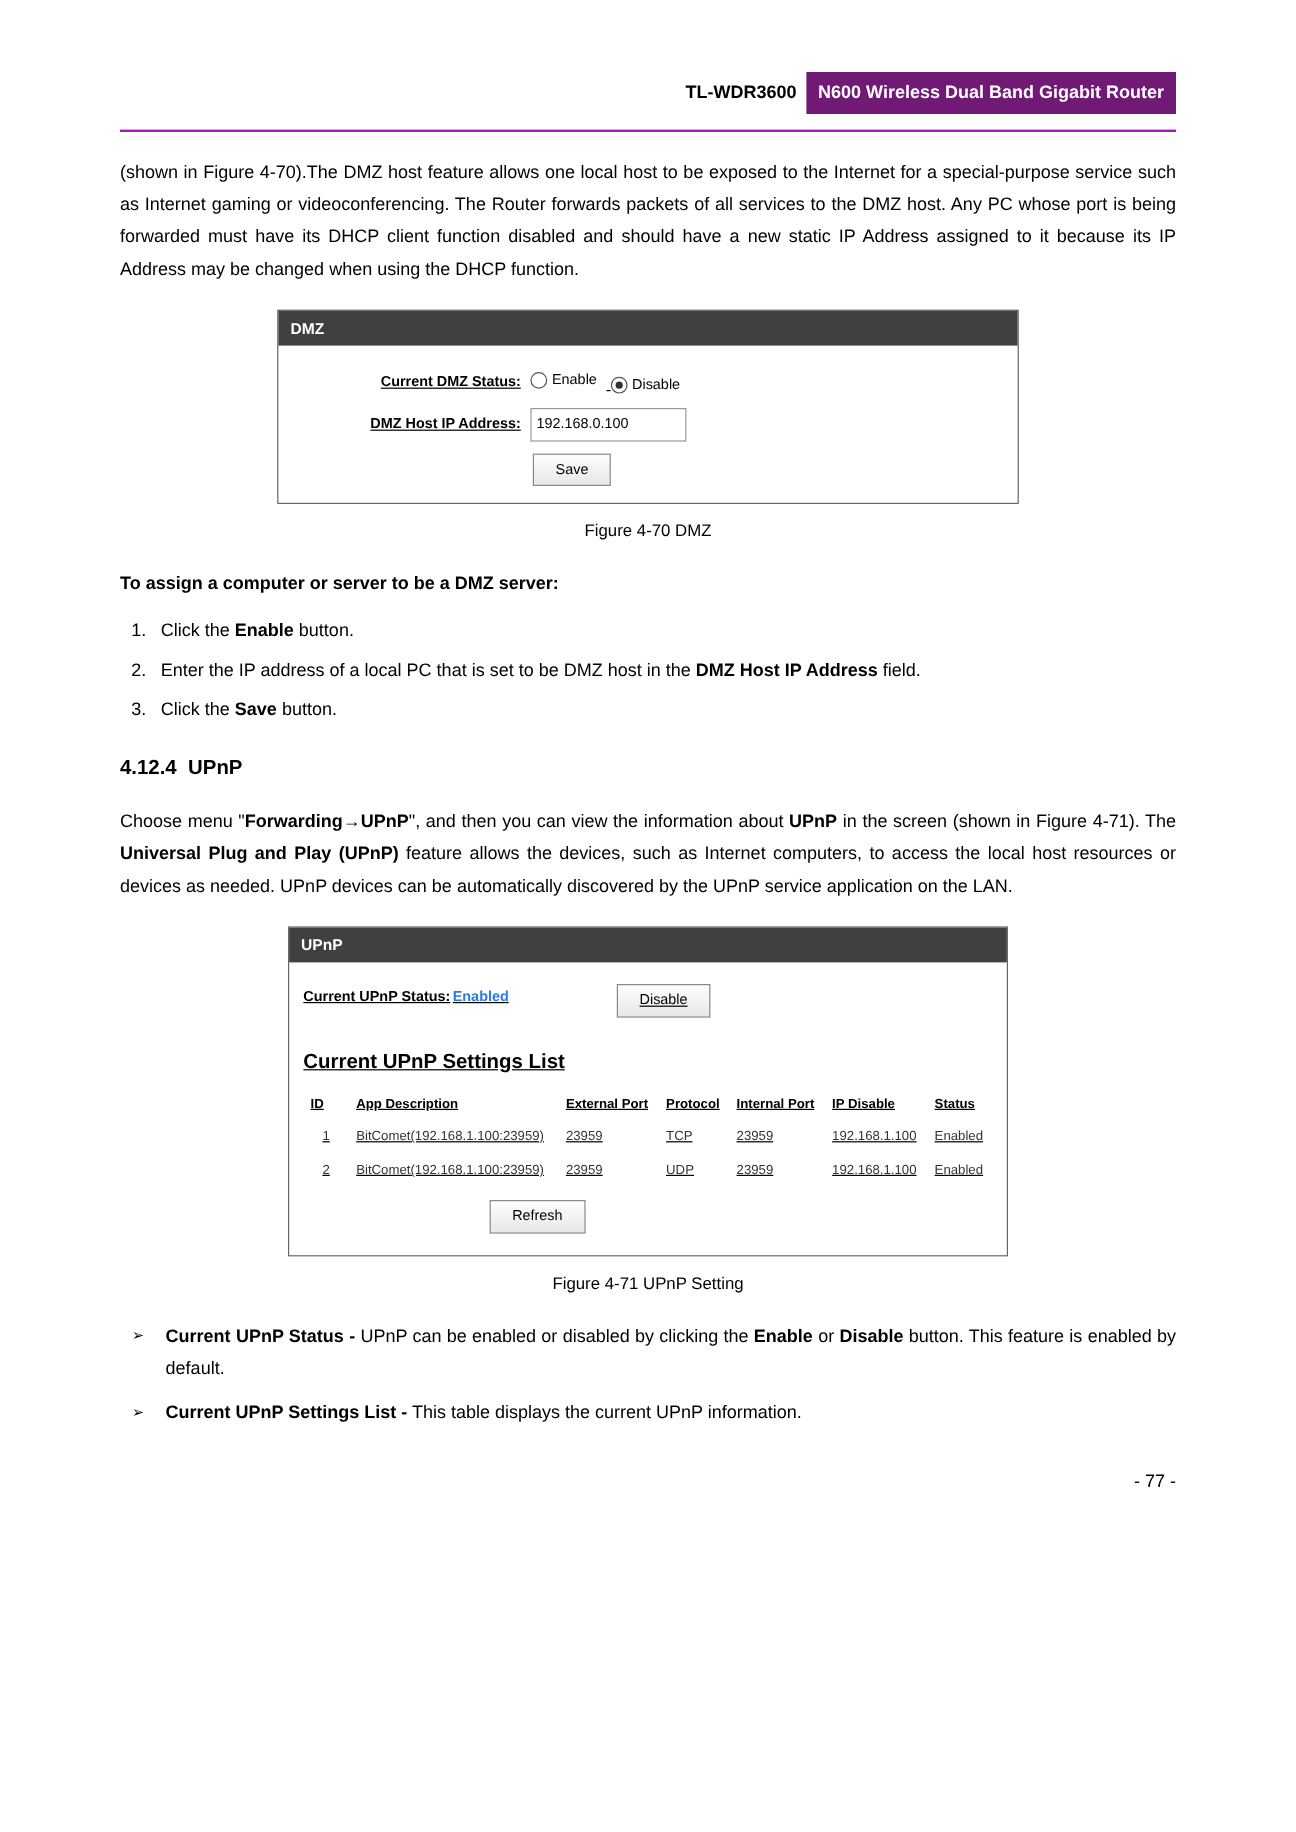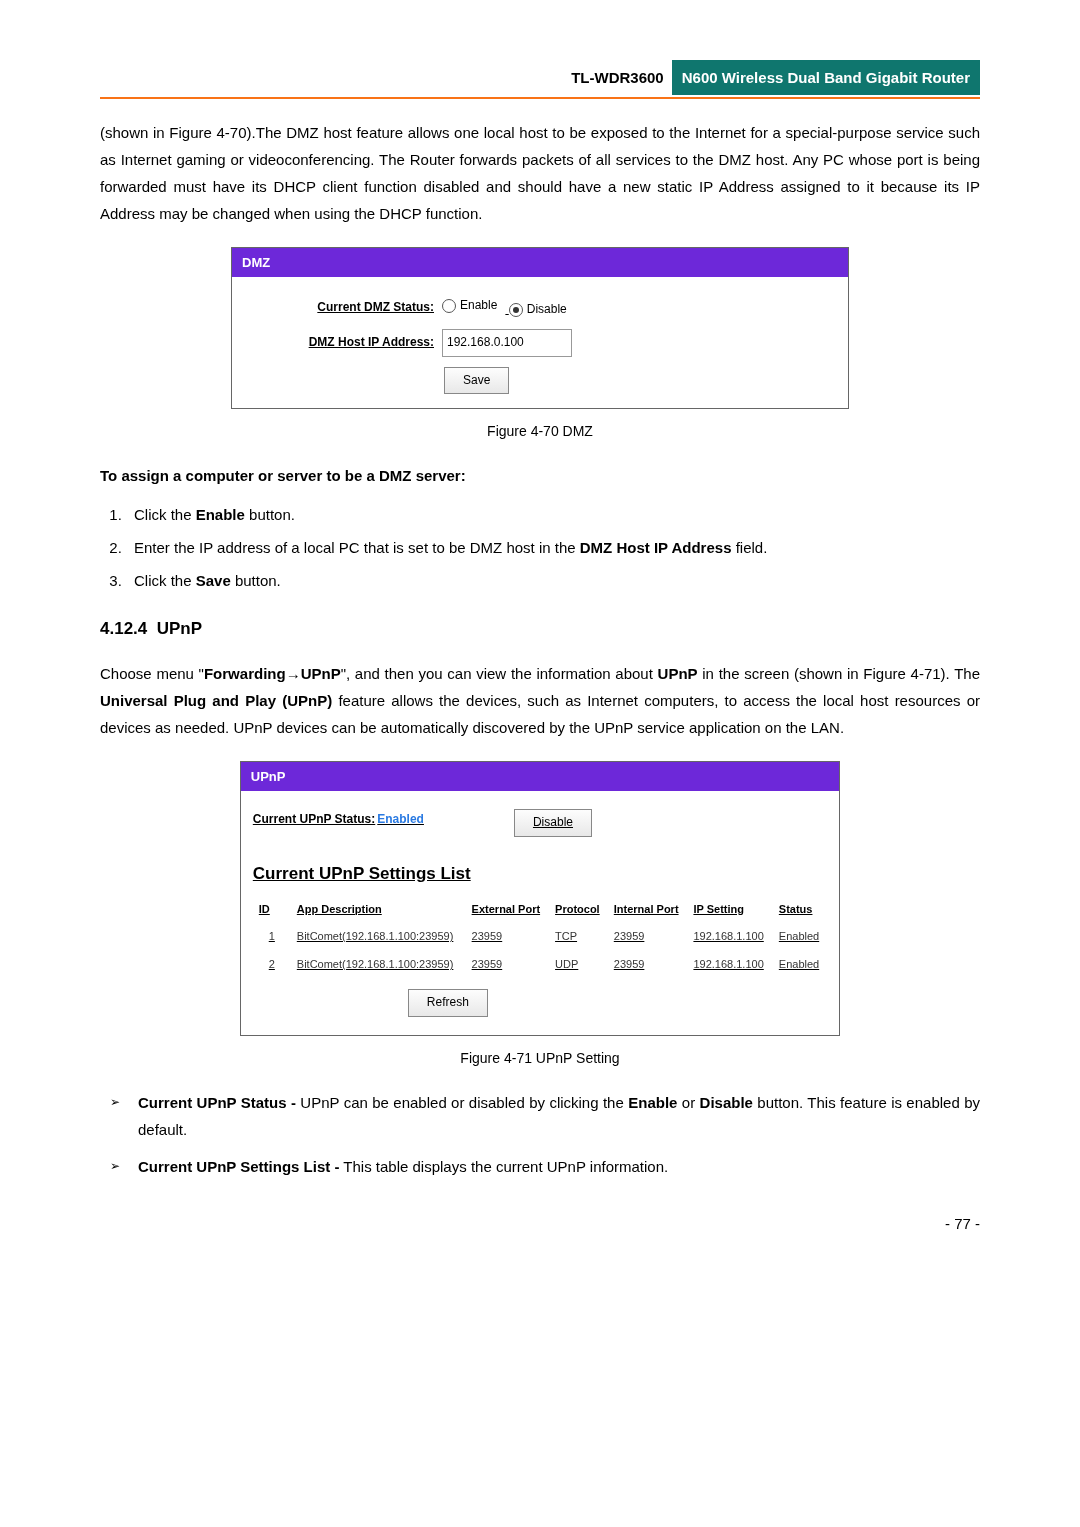--- a/index.html
+++ b/index.html
@@ -8,49 +8,49 @@
     color: #000;
     background: #fff;
     margin: 0;
     padding: 60px 100px 60px 100px;
     line-height: 1.8;
   }
   .header-line {
     display: flex;
     justify-content: flex-end;
     align-items: center;
-    border-bottom: 2px solid #f97316;
-    padding-bottom: 2px;
+    border-bottom: 2px solid #a21caf;
+    padding-bottom: 13px;
     margin-bottom: 20px;
   }
   .model {
     font-weight: bold;
     font-size: 15px;
     padding-right: 8px;
   }
   .product-name {
-    background: #0f766e;
+    background: #701a75;
     color: #fff;
     font-weight: bold;
     font-size: 15px;
     padding: 4px 10px;
   }
   .para {
     text-align: justify;
     margin-bottom: 20px;
   }
   .panel {
     border: 1.5px solid #666;
     margin: 0 auto 10px auto;
     padding: 0;
   }
   .panel-dmz { width: 70%; }
   .panel-upnp { width: 68%; }
   .panel-header {
-    background: #6d28d9;
+    background: #404040;
     color: #fff;
     font-weight: bold;
     font-size: 13px;
     padding: 3px 10px;
   }
   .panel-body {
     padding: 18px 12px 14px 12px;
     font-size: 12px;
     text-decoration: underline;
   }
@@ -249,21 +249,21 @@
     </div>
     <div class="list-title">Current UPnP Settings List</div>
     <table class="upnp-table">
       <thead>
         <tr>
           <th>ID</th>
           <th>App Description</th>
           <th>External Port</th>
           <th>Protocol</th>
           <th>Internal Port</th>
-          <th>IP Setting</th>
+          <th>IP Disable</th>
           <th>Status</th>
         </tr>
       </thead>
       <tbody>
         <tr>
           <td class="idcol">1</td>
           <td>BitComet(192.168.1.100:23959)</td>
           <td>23959</td>
           <td>TCP</td>
           <td>23959</td>

